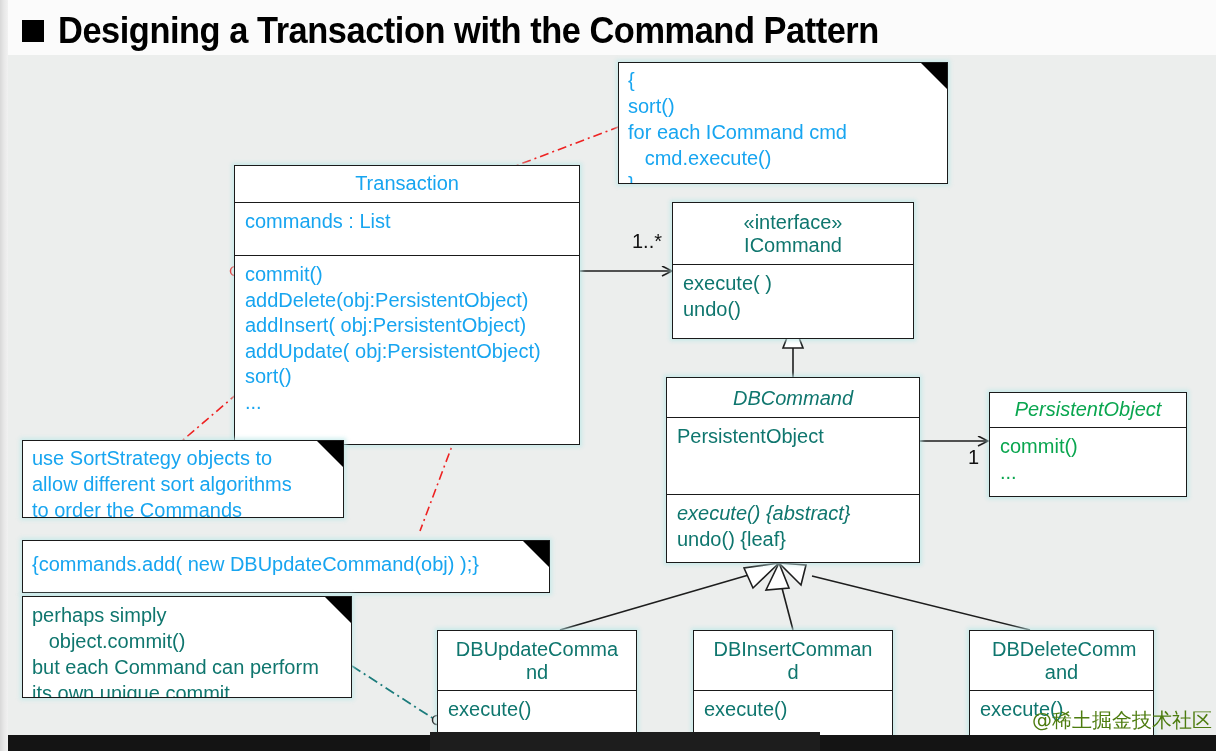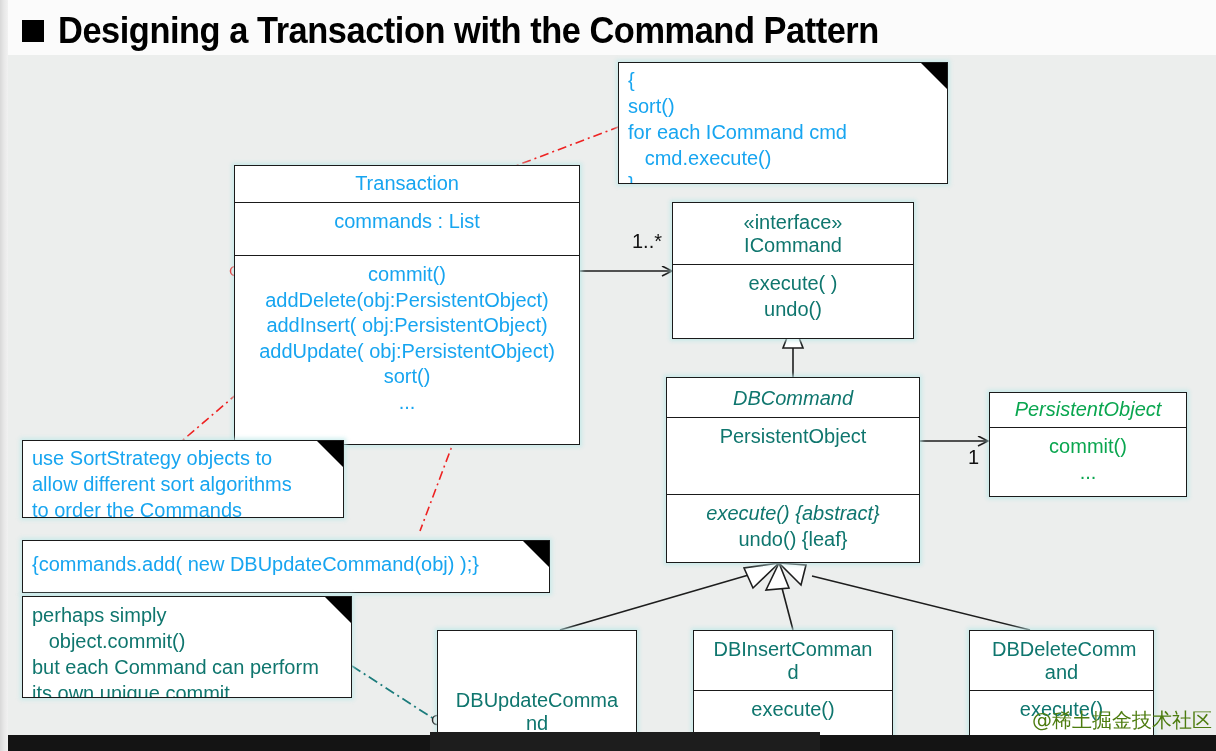--- a/index.html
+++ b/index.html
@@ -26,21 +26,21 @@
   #title-text{font-family:"Liberation Sans Narrow","Liberation Sans",sans-serif;
               font-size:37px;font-weight:bold;color:#000;white-space:nowrap;
               letter-spacing:-0.5px;transform:scaleX(0.93);transform-origin:left center;}
 
   
   .uml-box{position:absolute;background:#fff;border:1.5px solid #1a1a1a;
            box-sizing:border-box;box-shadow:0 0 4px 2px rgba(190,232,232,.75);}
   .uml-name{padding:6px 8px 7px;text-align:center;font-size:20px;line-height:1.15;}
   .uml-sep{border-top:1.5px solid #1a1a1a;}
   .uml-cmp{padding:6px 10px 8px;font-size:20px;line-height:1.28;}
-  .uml-cmp div{white-space:nowrap;text-align:center;}
+  .uml-cmp div{white-space:nowrap;}
   .ital{font-style:italic;}
 
   .c-blue{color:#17a5f0;}
   .c-purple{color:#0f766e;}
   .c-green{color:#0aa64f;}
 
   
   .note{position:absolute;background:#fff;border:1.5px solid #1a1a1a;box-sizing:border-box;
         box-shadow:0 0 4px 2px rgba(190,232,232,.7);font-size:20px;line-height:1.3;
         padding:4px 9px;overflow:hidden;}
@@ -197,21 +197,21 @@
 
   <div class="note" style="left:22px;top:596px;width:330px;height:102px;padding-top:5px;">
     <div class="fold"></div>
     <div class="ln c-purple">perhaps simply</div>
     <div class="ln c-purple" style="white-space:pre;">   object.commit()</div>
     <div class="ln c-purple">but each Command can perform</div>
     <div class="ln c-purple">its own unique commit</div>
   </div>
 
   <div class="uml-box" style="left:437px;top:630px;width:200px;height:116px;">
-    <div class="uml-name c-purple" style="padding:22px 6px 6px;margin-top:36px;">
+    <div class="uml-name c-purple" style="padding:7px 6px 6px;">
       <div>DBUpdateComma</div>
       <div>nd</div>
     </div>
     <div class="uml-sep"></div>
     <div class="uml-cmp c-purple">
       <div>execute()</div>
     </div>
   </div>
 
   <div class="uml-box" style="left:693px;top:630px;width:200px;height:116px;">

